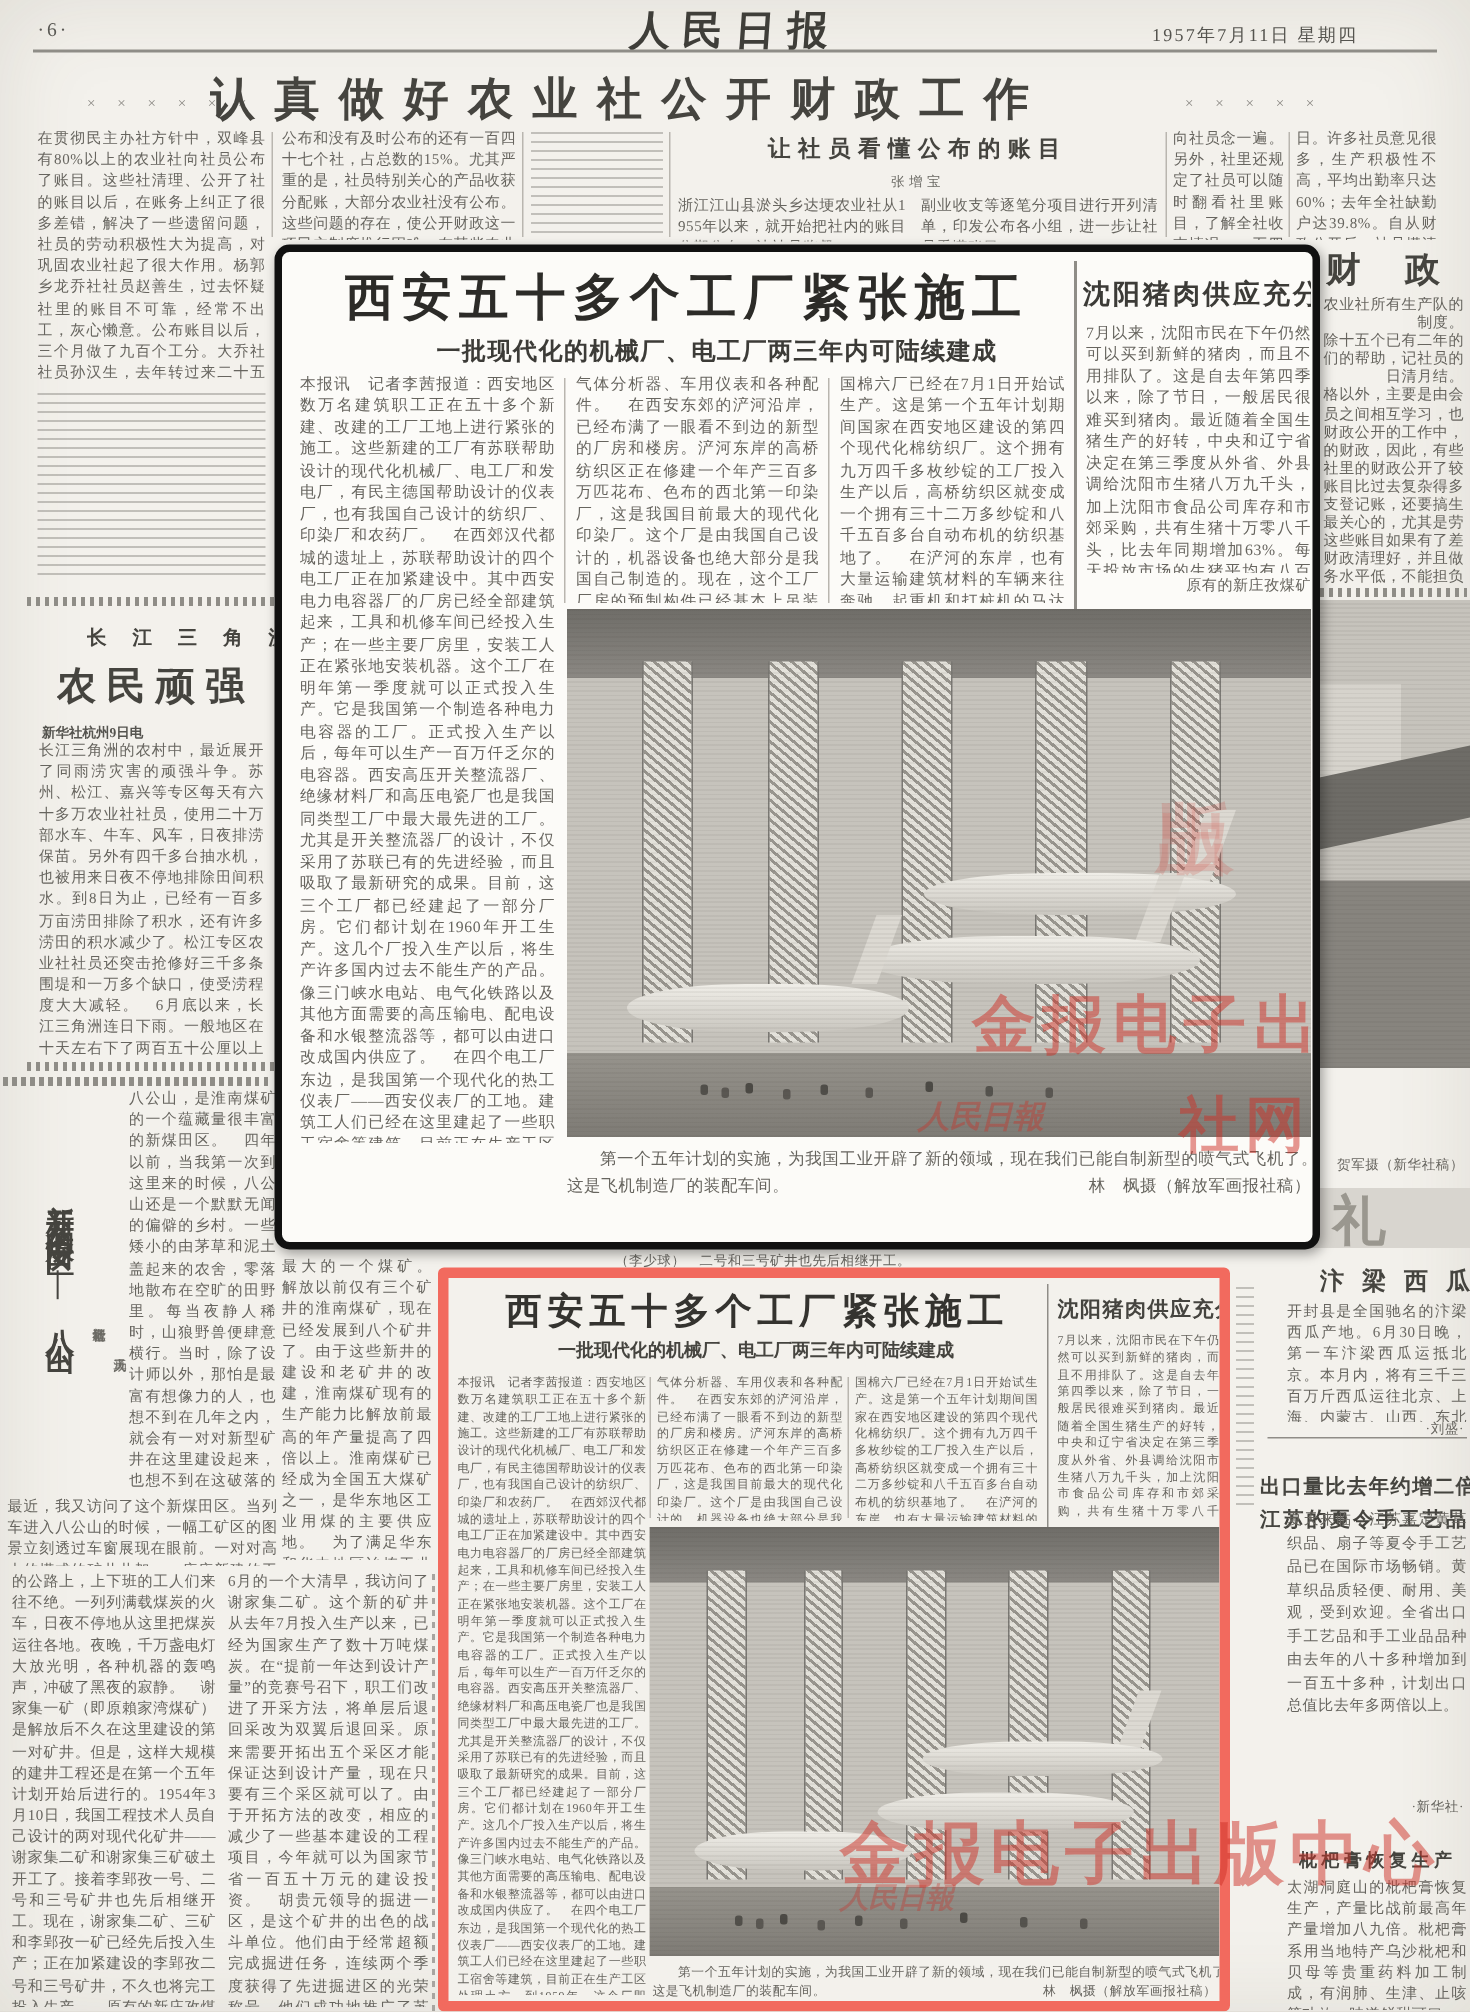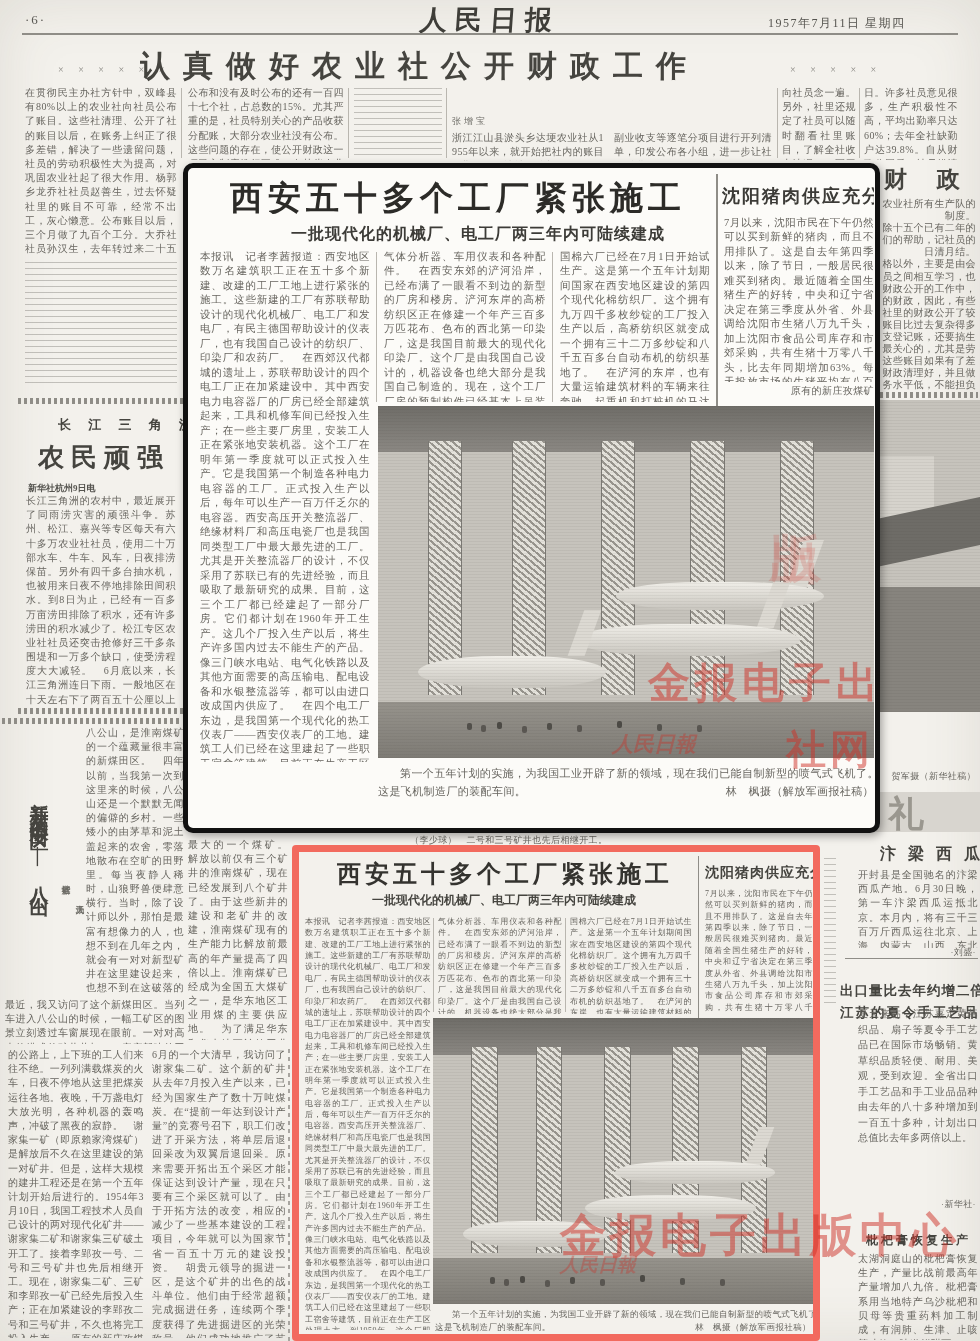--- a/index.html
+++ b/index.html
@@ -55,21 +55,22 @@
   <div class="abs" style="left:790px;top:64px;font-size:10px;color:#8a8883;letter-spacing:6px;">× × × × ×</div>
 
   <div class="t" style="left:25px;top:86px;width:152px;height:170px;">在贯彻民主办社方针中，双峰县有80%以上的农业社向社员公布了账目。这些社清理、公开了社的账目以后，在账务上纠正了很多差错，解决了一些遗留问题，社员的劳动积极性大为提高，对巩固农业社起了很大作用。杨郭乡龙乔社社员赵善生，过去怀疑社里的账目不可靠，经常不出工，灰心懒意。公布账目以后，三个月做了九百个工分。大乔社社员孙汉生，去年转过来二十五元，账上写错为五角钱，在公布账目中得到了纠正，非常满意。光冲乡八湾社公布账目以后，5月份一月内社员投入现金达二百五十四元，比前几个月都多。</div>
   <div class="sim" style="left:25px;top:262px;width:152px;height:126px;"></div>
   <div class="vrule" style="left:181px;top:88px;height:70px;"></div>
   <div class="t" style="left:188px;top:86px;width:156px;height:74px;">公布和没有及时公布的还有一百四十七个社，占总数的15%。尤其严重的是，社员特别关心的产品收获分配账，大部分农业社没有公布。这些问题的存在，使公开财政这一项民主制度推行困难，在某些农业社不能收到应有的效果，影响这些农业社的巩固和发展。怎样才能做好公开财政收支工作呢？</div>
   <div class="vrule" style="left:348px;top:88px;height:70px;"></div>
   <div class="sim" style="left:354px;top:88px;width:88px;height:70px;"></div>
   <div class="vrule" style="left:446px;top:88px;height:70px;"></div>
 
-  <div class="abs" style="left:452px;top:115px;width:320px;font-size:9px;letter-spacing:3px;color:#6b6a64;">张增宝</div>
+  <div class="hd" style="left:452px;top:90px;width:320px;text-align:center;font-size:15px;letter-spacing:5px;font-weight:600;">让社员看懂公布的账目</div>
+  <div class="abs" style="left:452px;top:115px;width:320px;text-align:center;font-size:9px;letter-spacing:3px;color:#6b6a64;">张增宝</div>
   <div class="t" style="left:452px;top:131px;width:152px;height:30px;">浙江江山县淤头乡达埂农业社从1955年以来，就开始把社内的账目分期公布，让社员监督。</div>
   <div class="t" style="left:614px;top:131px;width:158px;height:30px;">副业收支等逐笔分项目进行开列清单，印发公布各小组，进一步让社员看懂账目。</div>
 
   <div class="vrule" style="left:777px;top:88px;height:70px;"></div>
   <div class="t" style="left:782px;top:86px;width:74px;height:74px;">向社员念一遍。另外，社里还规定了社员可以随时翻看社里账目，了解全社收支情况。　五四农业社是一个大社，全社有二千一百七十多户。在过去的一年多的时间内，这个社由于人多事杂，账目混乱，没有向社员公布账目。</div>
   <div class="vrule" style="left:859px;top:88px;height:70px;"></div>
   <div class="t" style="left:864px;top:86px;width:94px;height:74px;">日。许多社员意见很多，生产积极性不高，平均出勤率只达60%；去年全社缺勤户达39.8%。自从财政公开后，社员摸清了社里的家底子，大家放了心，劳动出勤率已上升到90%以上。（邵慧社）</div>
 
   <div class="hd" style="left:884px;top:164px;font-size:23px;letter-spacing:12px;">财 政</div>
   <div class="t pre frag" style="left:872px;top:198px;width:104px;height:192px;line-height:12.1px;">农业社所有生产队的

